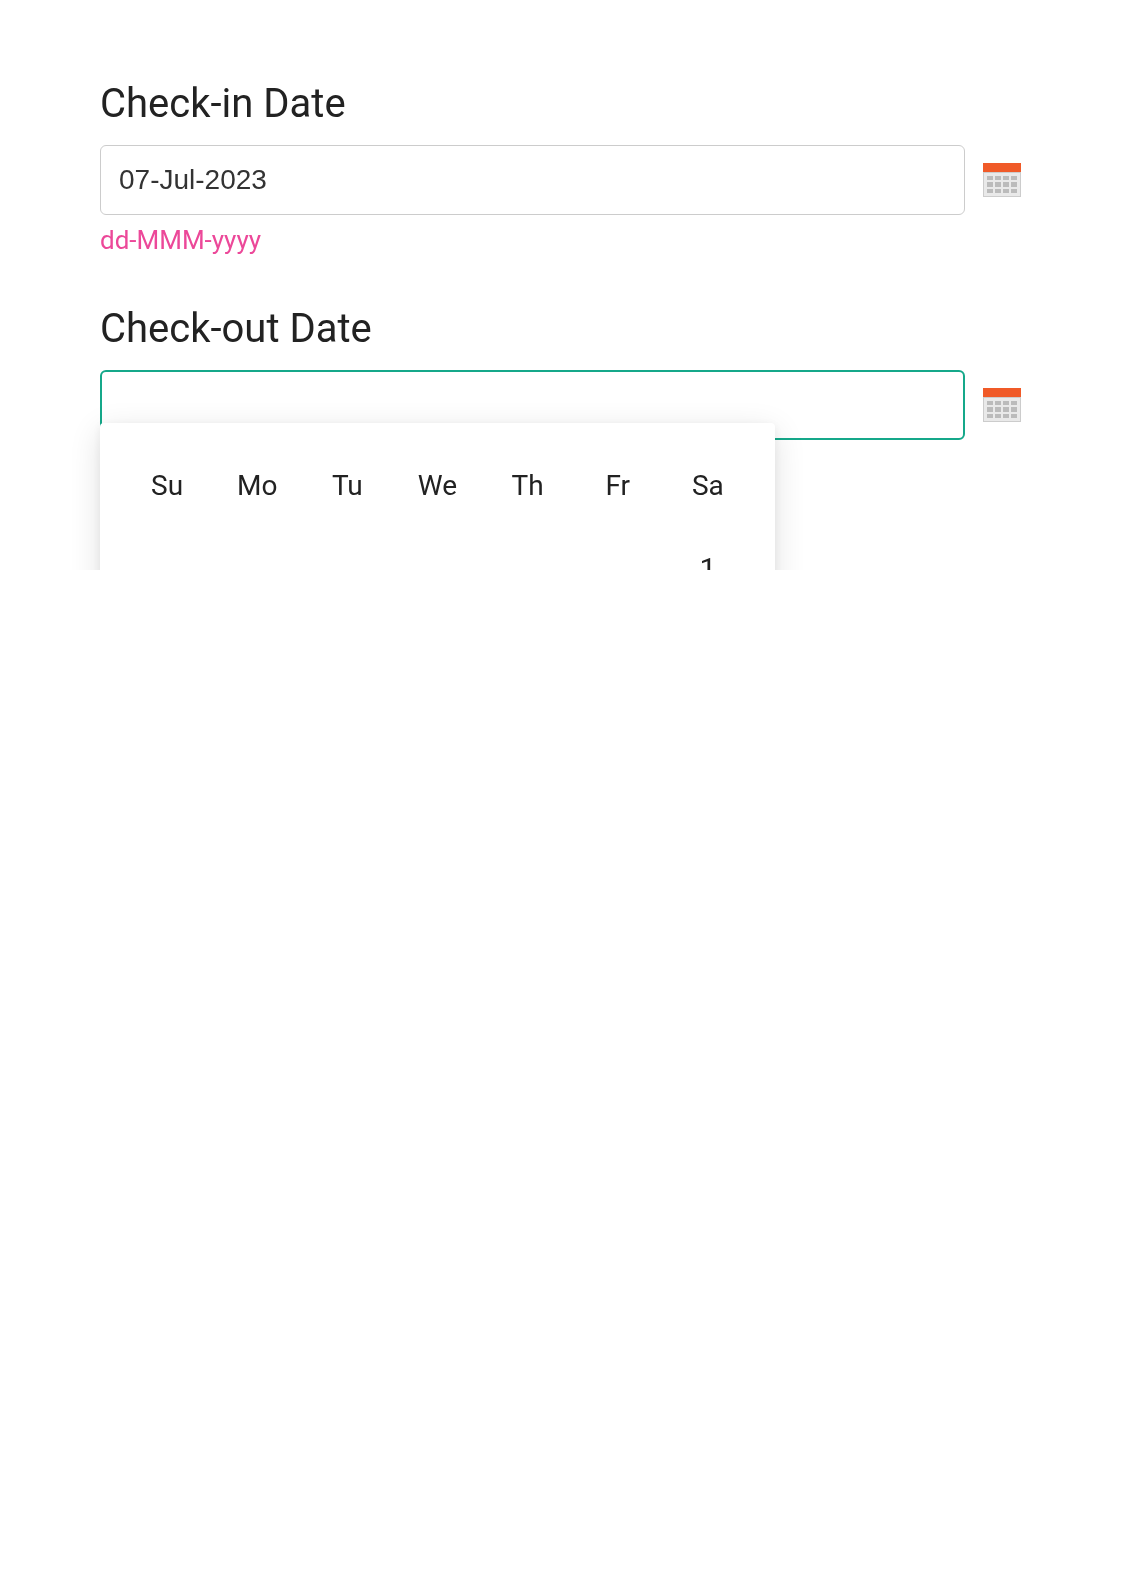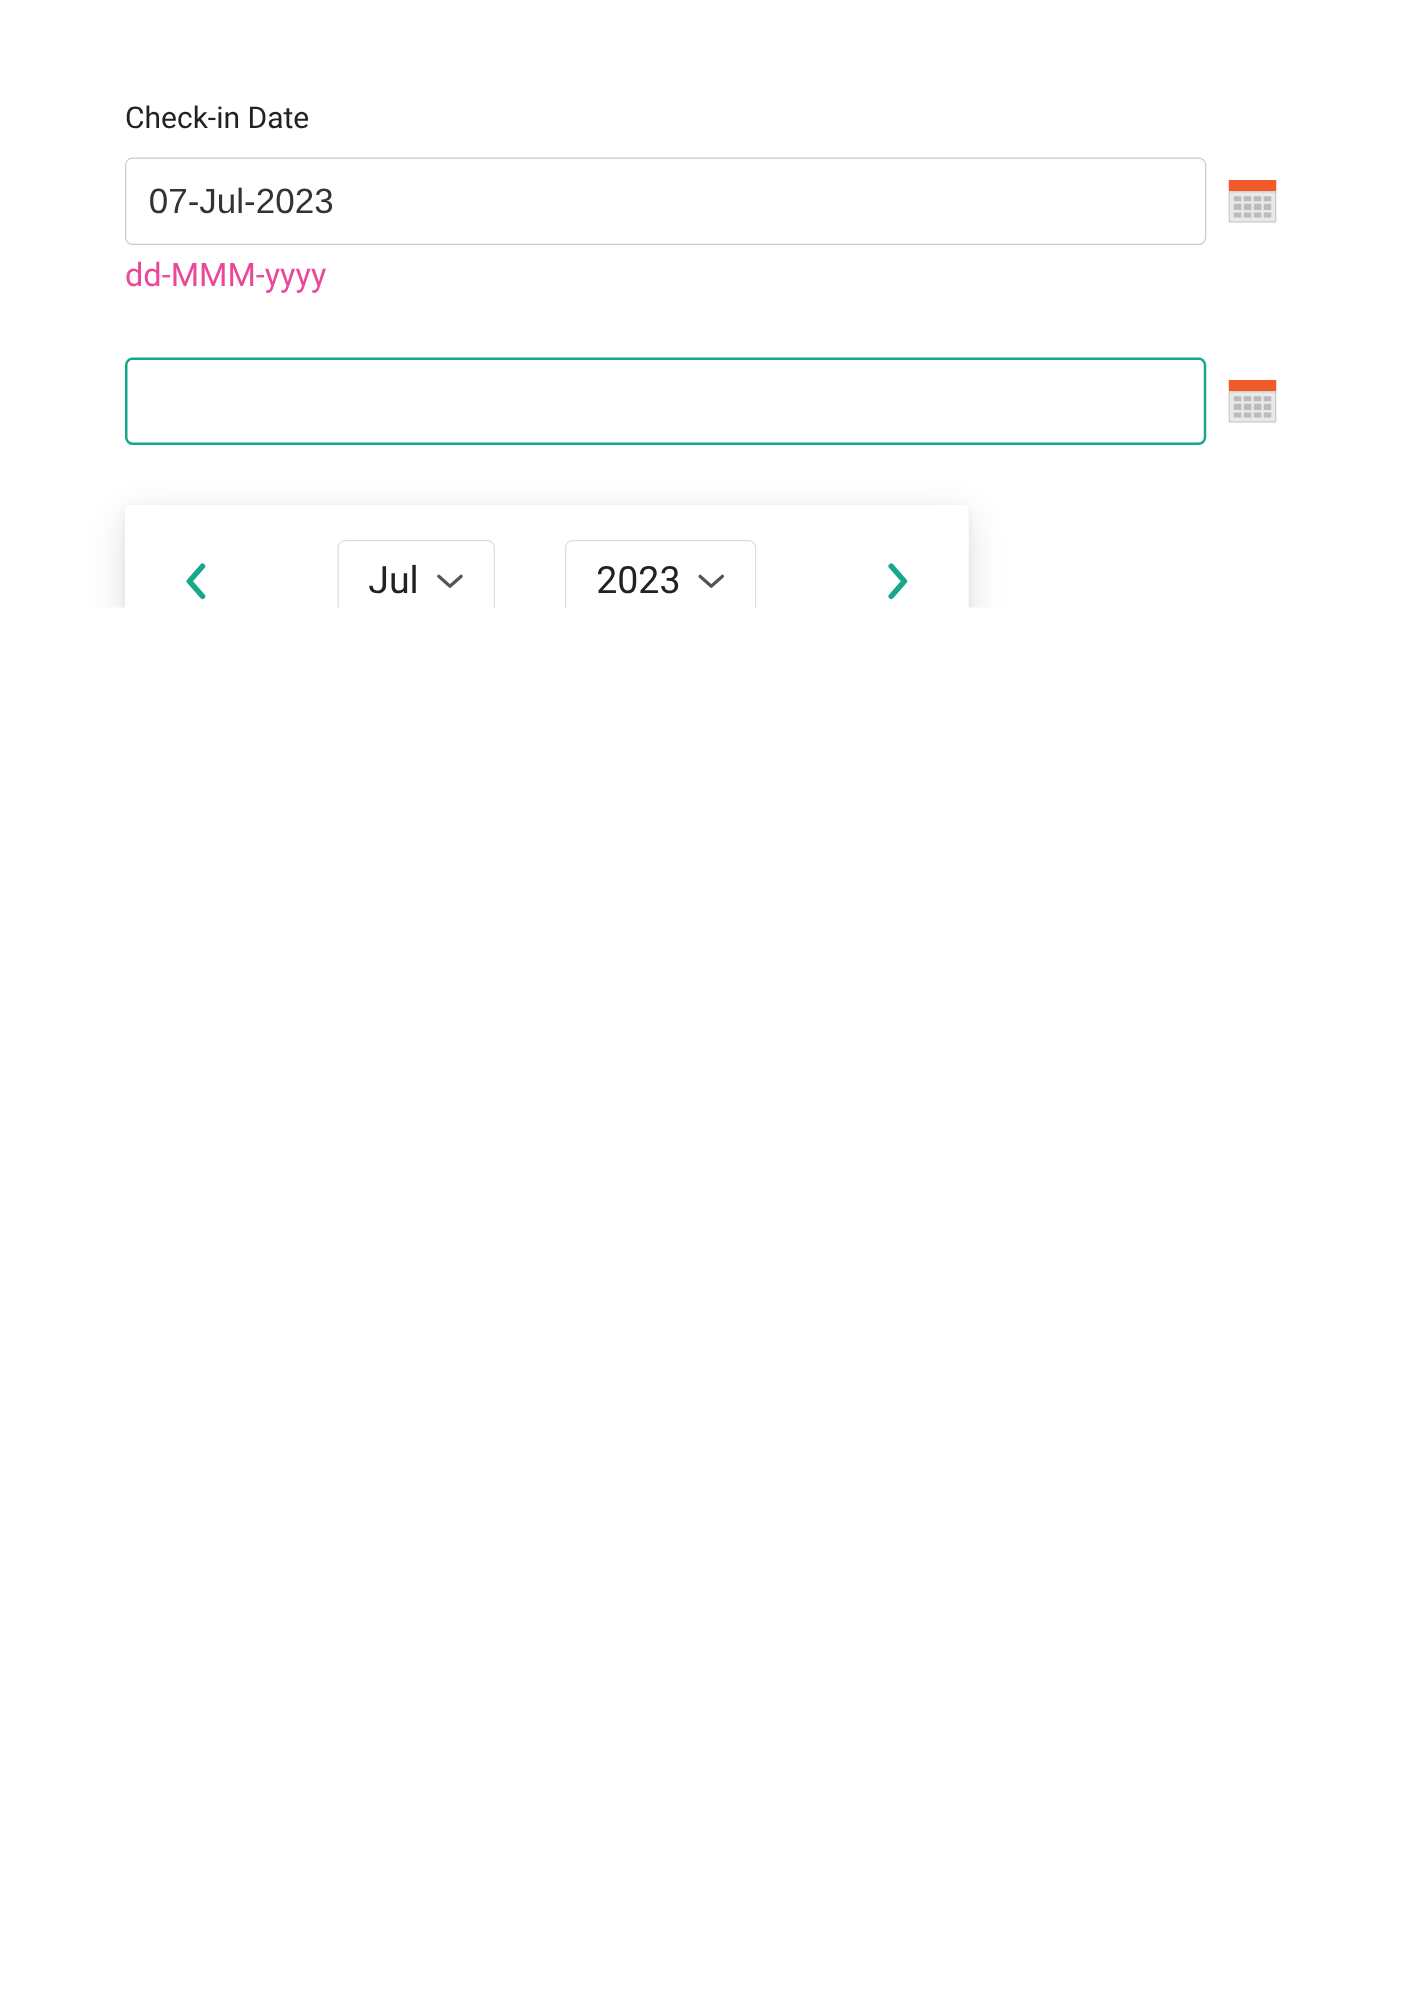--- a/index.html
+++ b/index.html
@@ -9,21 +9,21 @@
     font-family: -apple-system, BlinkMacSystemFont, "Segoe UI", Roboto, Helvetica, Arial, sans-serif;
     background: #fff;
     color: #222;
     width: 1121px;
   }
   .field-group {
     margin-bottom: 50px;
     position: relative;
   }
   .field-label {
-    font-size: 24px;
+    font-size: 40px;
     font-weight: 400;
     color: #222;
     margin-bottom: 18px;
   }
   .input-row {
     display: flex;
     align-items: center;
     gap: 18px;
   }
   .date-input {
@@ -174,20 +174,21 @@
           <div class="dot"></div>
           <div class="dot"></div>
           <div class="dot"></div>
       </div>
     </div>
   </div>
   <div class="hint">dd-MMM-yyyy</div>
 </div>
 
 <div class="field-group">
+  <div class="field-label">Check-out Date</div>
   <div class="input-row">
     <input class="date-input focused" type="text" value="" style="">
     <div class="cal-icon">
       <div class="top"></div>
       <div class="body">
         <div class="dot"></div>
           <div class="dot"></div>
           <div class="dot"></div>
           <div class="dot"></div>
         <div class="dot"></div>
@@ -196,46 +197,20 @@
           <div class="dot"></div>
         <div class="dot"></div>
           <div class="dot"></div>
           <div class="dot"></div>
           <div class="dot"></div>
       </div>
     </div>
   </div>
 
   <div class="calendar-popup">
-    <div class="cal-header">
-      <div class="nav-arrow">
-        <svg viewBox="0 0 12 20">
-            <path d="M10 2 L3 10 L10 18" stroke="currentColor" stroke-width="3" fill="none" stroke-linecap="round" stroke-linejoin="round"></path>
-          </svg>
-      </div>
-      <div class="selectors">
-        <div class="sel">
-          <span>Jul</span>
-          <svg viewBox="0 0 22 14">
-              <path d="M2 3 L11 11 L20 3" stroke="currentColor" stroke-width="2.5" fill="none" stroke-linecap="round" stroke-linejoin="round"></path>
-            </svg>
-        </div>
-        <div class="sel">
-          <span>2023</span>
-          <svg viewBox="0 0 22 14">
-              <path d="M2 3 L11 11 L20 3" stroke="currentColor" stroke-width="2.5" fill="none" stroke-linecap="round" stroke-linejoin="round"></path>
-            </svg>
-        </div>
-      </div>
-      <div class="nav-arrow">
-        <svg viewBox="0 0 12 20">
-            <path d="M2 2 L9 10 L2 18" stroke="currentColor" stroke-width="3" fill="none" stroke-linecap="round" stroke-linejoin="round"></path>
-          </svg>
-      </div>
-    </div>
 
     <div class="cal-grid">
       <div class="dow-row" id="dow-row">
           <div class="dow-cell">Su</div>
           <div class="dow-cell">Mo</div>
           <div class="dow-cell">Tu</div>
           <div class="dow-cell">We</div>
           <div class="dow-cell">Th</div>
           <div class="dow-cell">Fr</div>
           <div class="dow-cell">Sa</div>

